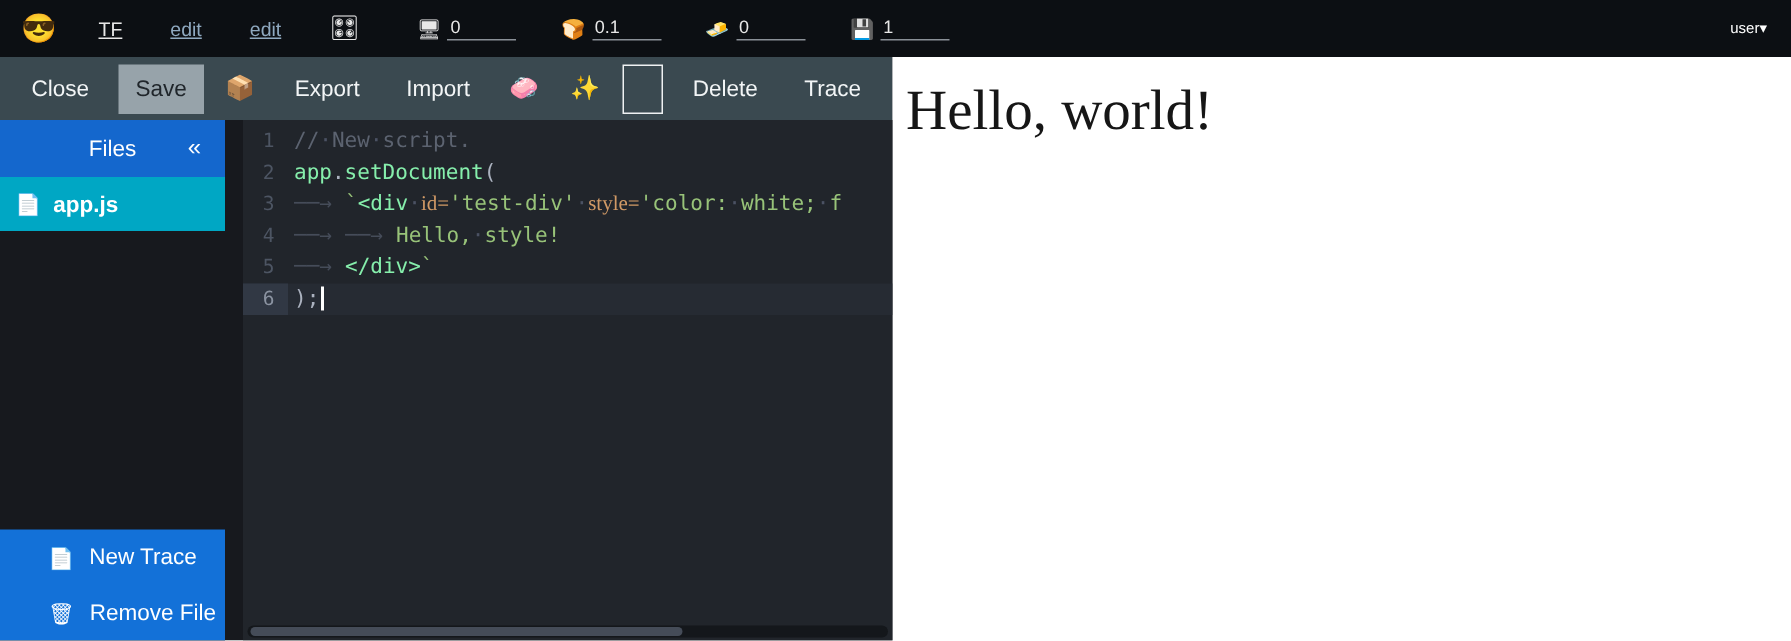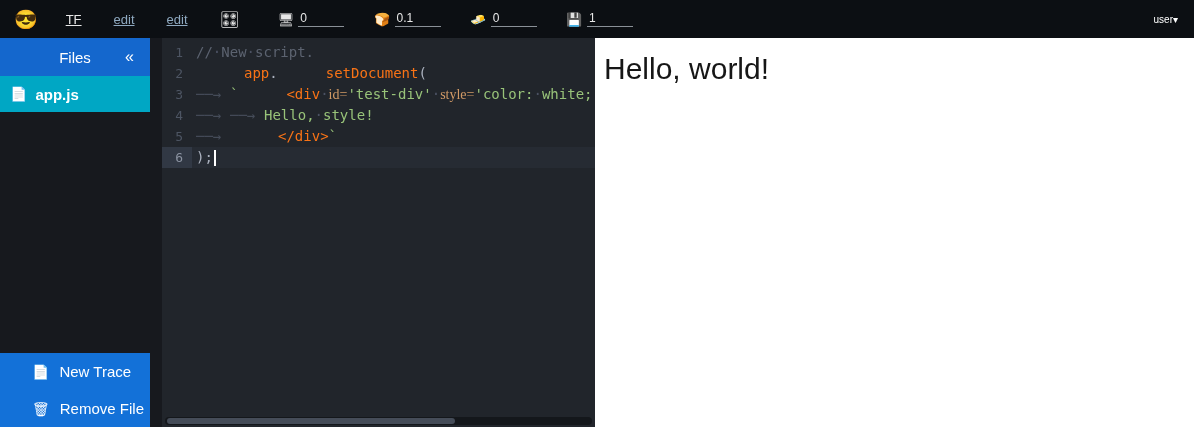--- a/index.html
+++ b/index.html
@@ -76,21 +76,21 @@
   }
   .code-line { display: flex; height: 21px; line-height: 21px; white-space: pre; }
   .code-line.active { background: #262b33; }
   .gutter {
     width: 30px; flex: none; text-align: right; padding-right: 9px;
     color: #4d5563; font-size: 13px;
   }
   .code-line.active .gutter { background: #313844; color: #8b93a1; }
   .code-text { padding-left: 4px; overflow: hidden; }
   .cm  { color: #5c6370; }
-  .red { color: #f97316; margin-left: 48px; }
+  .red { color: #86efac; }
   .grn { color: #98c379; }
   .org { color: #d19a66; font-family: Liberation Serif, serif; }
   .pun { color: #abb2bf; }
   .ws  { color: #4b5263; }
   .tab { color: #454c59; display: inline-block; width: 34px; overflow: hidden; vertical-align: bottom; }
   .cursor {
     display: inline-block; width: 2px; height: 16px; background: #ffffff;
     vertical-align: middle; margin-left: 1px;
   }
   .hscroll {
@@ -98,22 +98,22 @@
     background: #14171b; border-radius: 4px;
   }
   .hscroll .thumb {
     position: absolute; left: 2px; top: 1px; bottom: 1px; width: 288px;
     background: #454c58; border-radius: 3px;
   }
 
   
   .preview { flex: 1; background: #ffffff; padding: 14px 0 0 9px; }
   .preview-text {
-    font-family: Liberation Sans, sans-serif;
-    font-size: 30px; color: #161616;
+    font-family: Liberation Serif, serif;
+    font-size: 38px; color: #161616;
   }
 </style>
 </head>
 <body>
 
 <div class="topbar">
   <span class="logo">😎</span>
   <span style="display:flex;align-items:center;">
       <span class="navlink primary">TF</span>
       <span class="navlink">edit</span>
@@ -137,20 +137,32 @@
         <span class="s-icon">💾</span>
         <span class="s-val">1</span>
       </span>
     </span>
   <span class="user">user▾</span>
 </div>
 
 <div class="main">
   <div class="left-col">
 
+    <div class="toolbar">
+        <button class="tbtn text">Close</button>
+        <button class="tbtn active">Save</button>
+        <button class="tbtn emoji">📦</button>
+        <button class="tbtn text">Export</button>
+        <button class="tbtn text">Import</button>
+        <button class="tbtn emoji">🧼</button>
+        <button class="tbtn emoji">✨</button>
+        <button class="tbtn blank"></button>
+        <button class="tbtn text">Delete</button>
+        <button class="tbtn text">Trace</button>
+      </div>
 
     <div class="workspace">
       <div class="sidebar">
         <div class="files-header">
           <span>Files</span>
           <span class="collapse">«</span>
         </div>
         <div>
             <div class="file-row selected">
               <span class="f-icon">📄</span>

